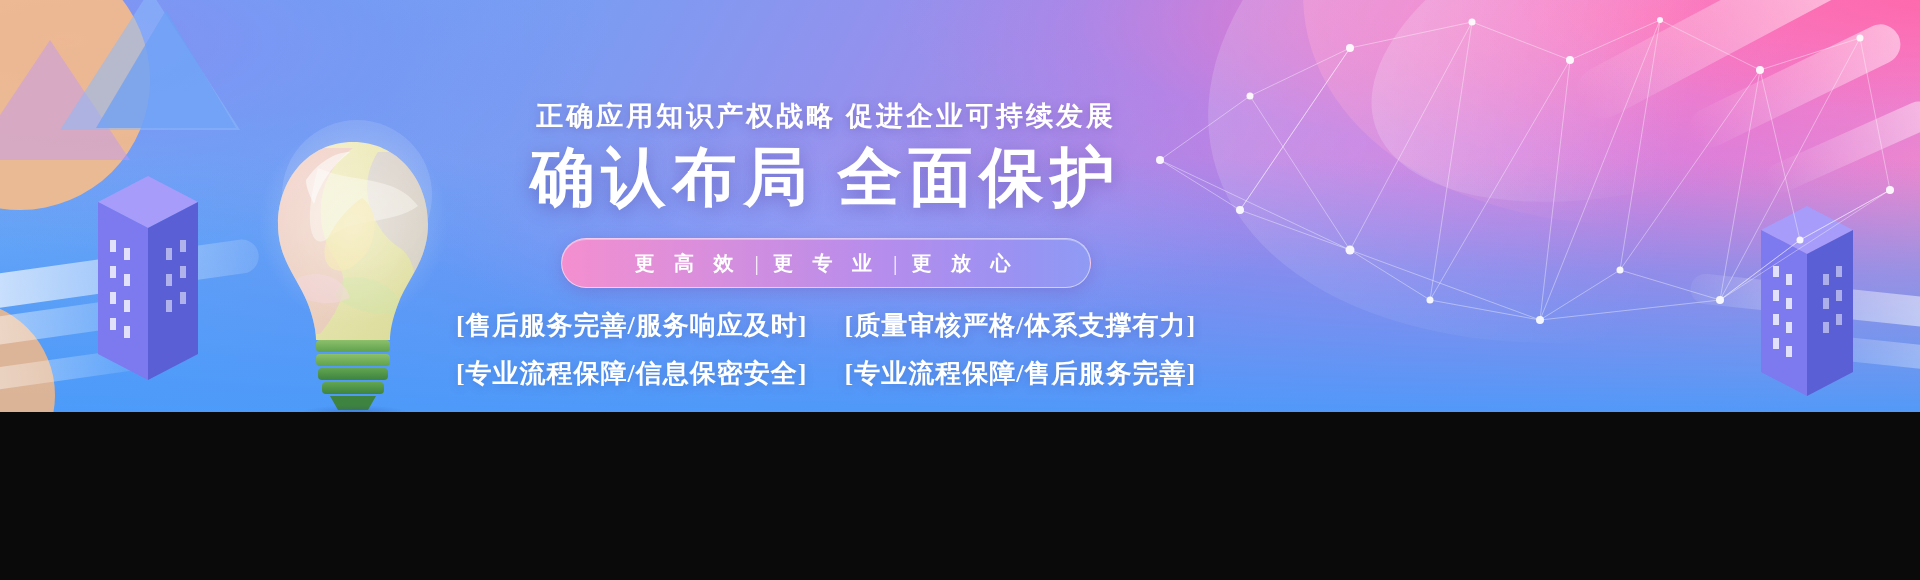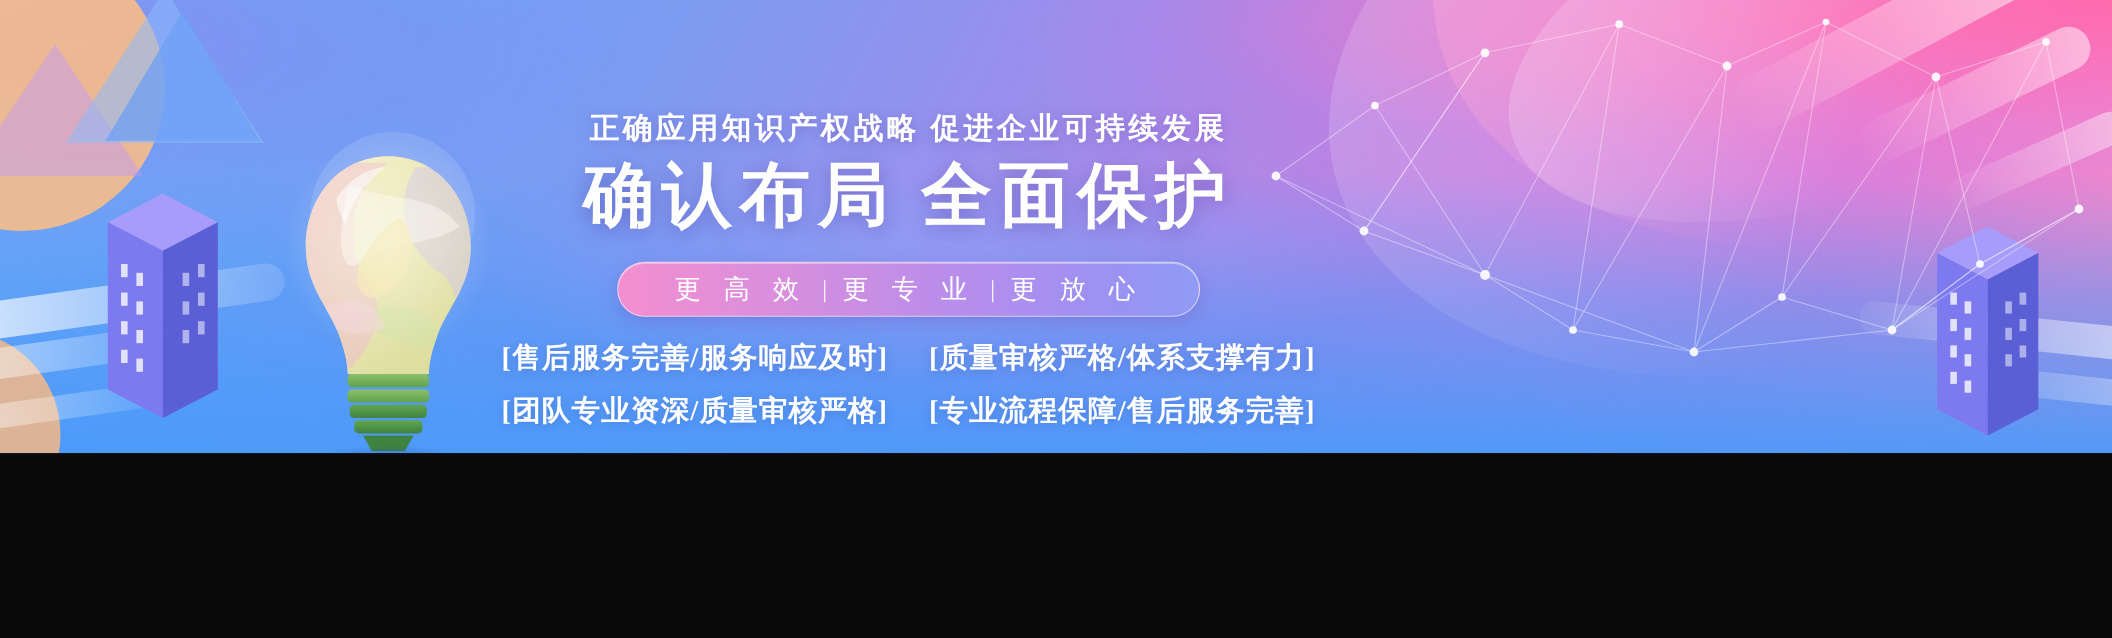--- a/index.html
+++ b/index.html
@@ -102,21 +102,21 @@
   }
   .pill-row{position:absolute;top:238px;left:0;right:0;display:flex;justify-content:center;
     transform:translateX(-134px);}
   .pill{
     display:flex;align-items:center;justify-content:center;gap:0;
     min-width:460px;height:48px;padding:0 34px;border-radius:999px;
     background:linear-gradient(90deg,#f48fd0 0%,#d48ede 32%,#b48ded 62%,#9a92f2 86%,#8f9bf4 100%);
     box-shadow:0 4px 16px rgba(110,70,170,.28), inset 0 1px 0 rgba(255,255,255,.35);
     border:1px solid rgba(255,255,255,.55);
   }
-  .pill-seg{font-size:24px;font-weight:400;color:#fff;letter-spacing:7px;
+  .pill-seg{font-size:20px;font-weight:700;color:#fff;letter-spacing:7px;
     font-family:"Liberation Sans","DejaVu Sans",sans-serif;padding:0 4px;}
   .pill-sep{font-size:22px;color:rgba(255,255,255,.92);padding:0 10px;font-weight:400;}
   .feat{
     position:absolute;left:0;right:0;text-align:center;color:#ffffff;
     font-size:26px;font-weight:700;letter-spacing:1px;
     font-family:"Liberation Serif","DejaVu Serif",serif;
     text-shadow:0 2px 8px rgba(50,80,170,.30);
     transform:translateX(-134px);
   }
   .feat-1{top:308px;}
@@ -307,19 +307,19 @@
       </div>
     </div>
 
     <div class="feat feat-1">
       <span>[售后服务完善/服务响应及时]</span>
       <span class="gap"></span>
       <span>[质量审核严格/体系支撑有力]</span>
     </div>
 
     <div class="feat feat-2">
-      <span>[团队专业资深/质量审核严格]</span>
+      <span>[专业流程保障/信息保密安全]</span>
       <span class="gap"></span>
       <span>[专业流程保障/售后服务完善]</span>
     </div>
 
   </div>
 </div>
 
 </body></html>

